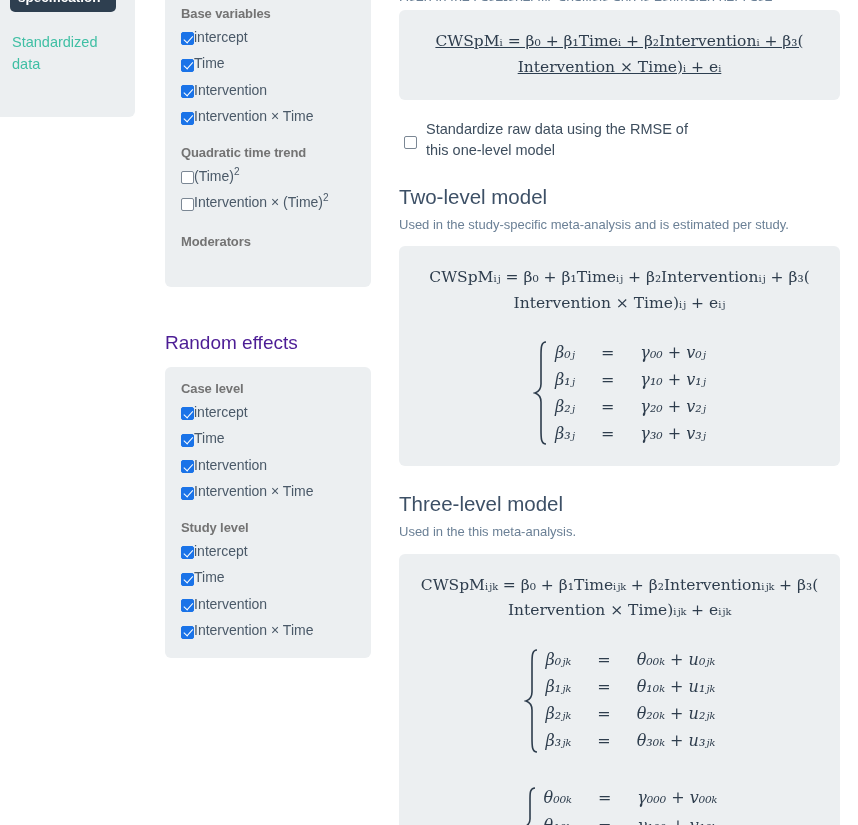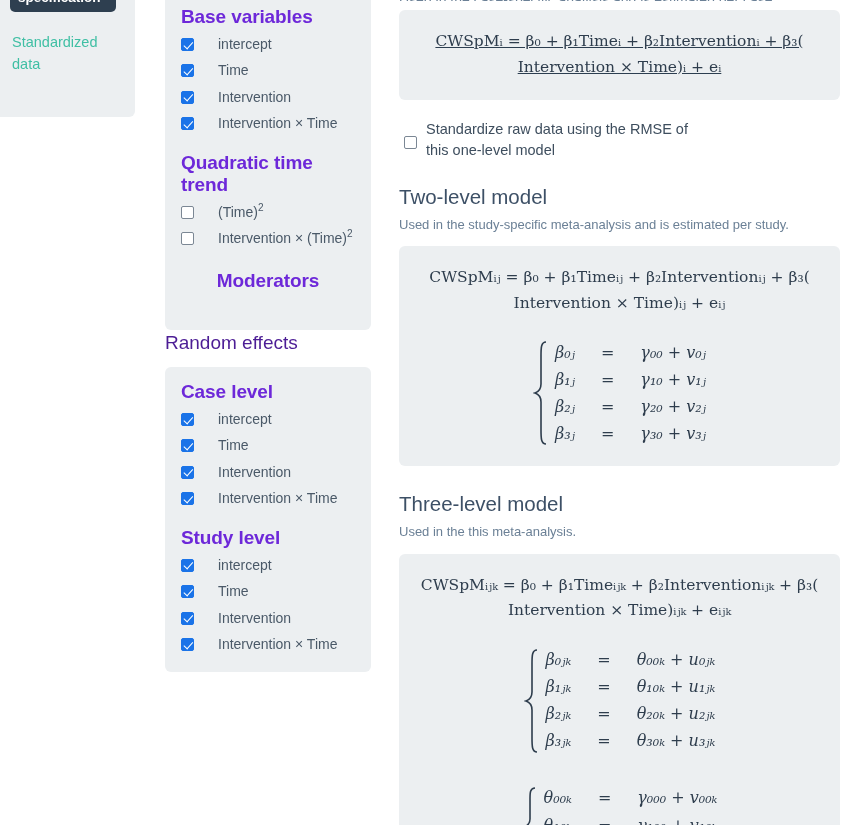--- a/index.html
+++ b/index.html
@@ -58,33 +58,33 @@
   }
   .panel.fixed-first {
     position: absolute;
     left: 165px;
     top: -12px;
     width: 206px;
     padding-top: 18px;
     padding-bottom: 26px;
   }
   .panel-head {
-    font-size: 19px;
+    font-size: 13px;
     font-weight: 700;
-    color: #6d28d9;
+    color: #737373;
     margin: 0 0 7px 0;
     letter-spacing: -0.1px;
   }
   .panel-head.spaced { margin-top: 19px; }
-  .panel-head.last { margin-top: 22px; margin-bottom: 12px; text-align: center; }
+  .panel-head.last { margin-top: 22px; margin-bottom: 12px; }
 
   .cbrow {
     display: flex;
-    align-items: flex-start;
-    gap: 24px;
+    align-items: center;
+    gap: 0;
     margin: 0 0 8px 0;
     font-size: 14px;
     color: #4a5968;
     line-height: 1.32;
   }
   .cbrow:last-child { margin-bottom: 0; }
   .cbrow .lbl { flex: 1; }
 
   .box {
     width: 13px; height: 13px;

